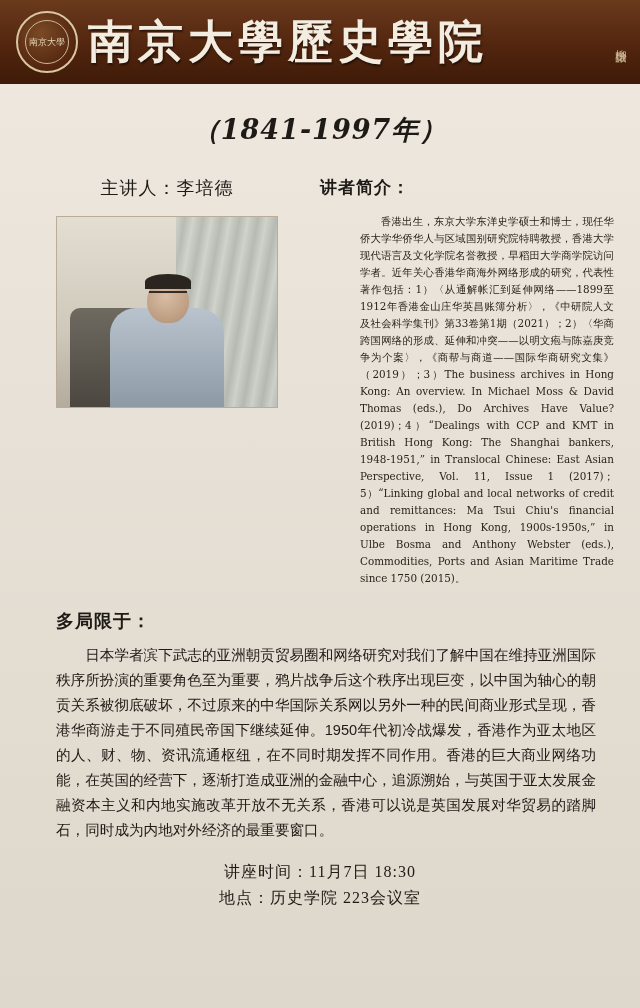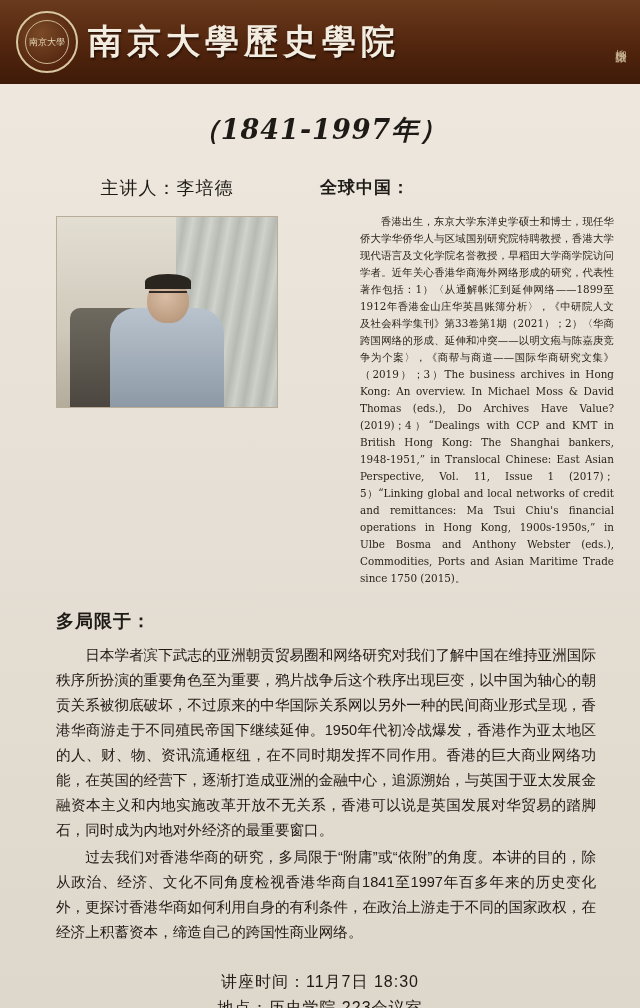--- a/index.html
+++ b/index.html
@@ -57,21 +57,21 @@
     font-family: "DejaVu Serif", serif;
     font-size: 9px;
     line-height: 10px;
     text-align: center;
     letter-spacing: 0px;
   }
   .banner-title {
     color: #f3ece0;
     font-family: "DejaVu Serif", serif;
     font-weight: bold;
-    font-size: 34px;
+    font-size: 45px;
     letter-spacing: 5px;
     text-shadow: 1px 2px 2px rgba(0,0,0,0.5);
     white-space: nowrap;
     flex: 1;
   }
   .banner-side {
     color: #d9c9a6;
     font-family: "DejaVu Serif", serif;
     font-size: 11px;
     line-height: 12px;
@@ -215,23 +215,23 @@
     font-size: 14.6px;
     line-height: 25px;
     color: #1f1a15;
     text-align: justify;
     text-indent: 2em;
     margin: 0 0 2px 0;
   }
 
   
   .footer {
-    margin-top: 24px;
-    text-align: center;
-    font-family: Liberation Sans, sans-serif;
+    margin-top: 16px;
+    text-align: center;
+    font-family: Liberation Serif, serif;
     color: #1f1a15;
   }
   .footer-line {
     font-size: 16px;
     line-height: 26px;
     letter-spacing: 1px;
   }
 </style>
 </head>
 <body>
@@ -257,29 +257,28 @@
         <div class="wall"></div>
         <div class="curtain"></div>
         <div class="chair"></div>
         <div class="body"></div>
         <div class="head"></div>
         <div class="hair"></div>
         <div class="glasses"></div>
       </div>
     </div>
     <div class="right-col">
-      <div class="bio-label">全球中国：</div>
+      <div class="bio-label">讲者简介：</div>
       <div class="bio-text">香港出生，东京大学东洋史学硕士和博士，现任华侨大学华侨华人与区域国别研究院特聘教授，香港大学现代语言及文化学院名誉教授，早稻田大学商学院访问学者。近年关心香港华商海外网络形成的研究，代表性著作包括：1）〈从通解帐汇到延伸网络——1899至1912年香港金山庄华英昌账簿分析〉，《中研院人文及社会科学集刊》第33卷第1期（2021）；2）〈华商跨国网络的形成、延伸和冲突——以明文疱与陈嘉庚竞争为个案〉，《商帮与商道——国际华商研究文集》（2019）；3）The business archives in Hong Kong: An overview. In Michael Moss &amp; David Thomas (eds.), Do Archives Have Value? (2019)；4）“Dealings with CCP and KMT in British Hong Kong: The Shanghai bankers, 1948-1951,” in Translocal Chinese: East Asian Perspective, Vol. 11, Issue 1 (2017)；5）“Linking global and local networks of credit and remittances: Ma Tsui Chiu's financial operations in Hong Kong, 1900s‑1950s,” in Ulbe Bosma and Anthony Webster (eds.), Commodities, Ports and Asian Maritime Trade since 1750 (2015)。</div>
     </div>
   </div>
 
   <div class="summary-label">多局限于：</div>
   <div class="summary-body">
     <p class="summary-p">日本学者滨下武志的亚洲朝贡贸易圈和网络研究对我们了解中国在维持亚洲国际秩序所扮演的重要角色至为重要，鸦片战争后这个秩序出现巨变，以中国为轴心的朝贡关系被彻底破坏，不过原来的中华国际关系网以另外一种的民间商业形式呈现，香港华商游走于不同殖民帝国下继续延伸。1950年代初冷战爆发，香港作为亚太地区的人、财、物、资讯流通枢纽，在不同时期发挥不同作用。香港的巨大商业网络功能，在英国的经营下，逐渐打造成亚洲的金融中心，追源溯始，与英国于亚太发展金融资本主义和内地实施改革开放不无关系，香港可以说是英国发展对华贸易的踏脚石，同时成为内地对外经济的最重要窗口。</p>
-    <p class="summary-p">过去我们对香港华商的研究，多局限于“附庸”或“依附”的角度。本讲的目的，除从政治、经济、文化不同角度检视香港华商自1841至1997年百多年来的历史变化外，更探讨香港华商如何利用自身的有利条件，在政治上游走于不同的国家政权，在经济上积蓄资本，缔造自己的跨国性商业网络。</p>
   </div>
 
   <div class="footer">
     <div class="footer-line">讲座时间：11月7日 18:30</div>
     <div class="footer-line">地点：历史学院 223会议室</div>
   </div>
 
 </div>
 
 </body></html>

